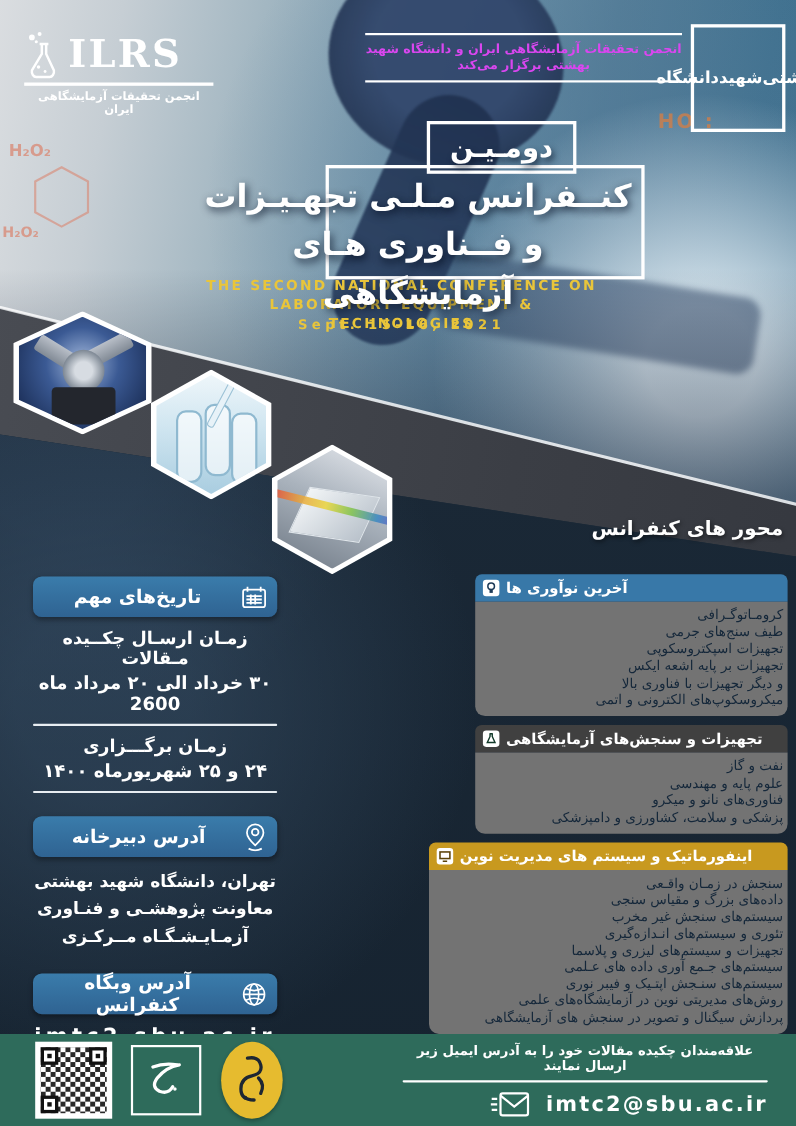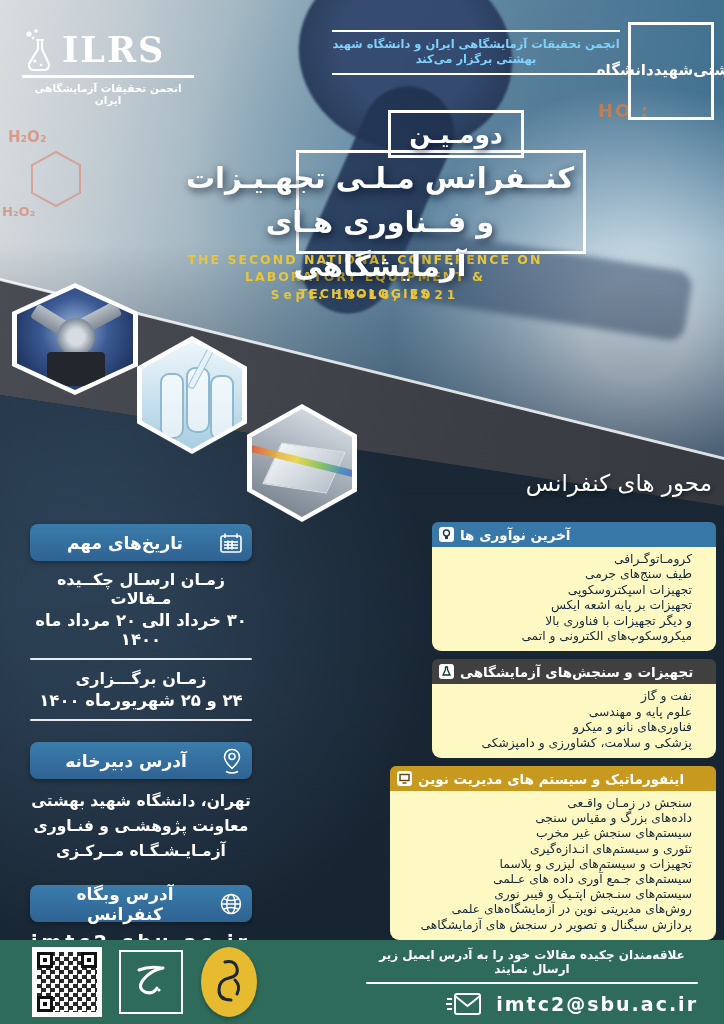--- a/index.html
+++ b/index.html
@@ -35,21 +35,21 @@
       radial-gradient(circle at 8% 40%, rgba(44,64,86,.5) 0 8%, transparent 30%),
       linear-gradient(180deg,#22323f 0%,#1a2836 42%,#162330 100%);
     clip-path:polygon(0 395px,724px 506px,724px 1024px,0 1024px);}
 
   
   .ilrs{left:22px;top:28px;width:172px;color:#fff;}
   .ilrs-row{display:flex;align-items:center;gap:6px;}
   .ilrs-acr{font-family:"DejaVu Serif",serif;font-size:35px;font-weight:bold;letter-spacing:2px;line-height:44px;}
   .ilrs-rule{height:3px;background:#fff;margin-top:3px;}
   .ilrs-cap{font-size:10.5px;font-weight:bold;text-align:center;margin-top:4px;}
-  .org-banner{left:332px;top:30px;width:288px;text-align:center;color:#7dd3fc;}
+  .org-banner{left:332px;top:30px;width:288px;text-align:center;color:#d946ef;}
   .org-rule{height:2px;background:#fff;}
   .org-text{font-size:11.5px;font-weight:bold;padding:5px 0 6px;line-height:15px;}
   .sbu-logo{left:628px;top:22px;width:80px;height:92px;border:3px solid #fff;color:#fff;
     display:flex;flex-direction:row;align-items:center;justify-content:center;
     font-size:15px;font-weight:bold;line-height:1.3;letter-spacing:1px;text-align:center;}
 
   
   .title-ordinal{left:388px;top:110px;width:130px;height:42px;border:3px solid #fff;z-index:4;
     display:flex;align-items:center;justify-content:center;color:#fff;font-size:25px;font-weight:bold;
     text-shadow:2px 3px 6px rgba(10,20,40,.7);}
@@ -82,29 +82,29 @@
     border:1px solid #9cc2d6;transform:rotate(28deg);border-radius:3px;}
   .hex3{left:247px;top:404px;width:110px;height:118px;}
   .hex3 .hex-in{background:linear-gradient(205deg,#e6e9ee 0%,#aab3bd 45%,#6e7884 100%);}
   .prism{position:absolute;left:18px;top:38px;width:66px;height:40px;background:linear-gradient(120deg,#f2f5f7,#b9c2cb);
     transform:skewX(-18deg) rotate(8deg);border:1px solid #dfe5ea;}
   .rainbow{position:absolute;left:-4px;top:50px;width:120px;height:7px;opacity:.85;transform:rotate(14deg);
     background:linear-gradient(90deg,#e5533a,#e8a43a,#ead43a,#7fc24a,#3a88c2,#7a4ac2);}
 
   
   .topics-head{right:12px;top:470px;width:320px;text-align:right;direction:rtl;color:#fff;
-    font-size:23px;font-weight:normal;text-shadow:1px 2px 4px rgba(0,0,0,.5);}
+    font-size:18px;font-weight:bold;text-shadow:1px 2px 4px rgba(0,0,0,.5);}
   .topics{right:8px;top:522px;width:326px;display:flex;flex-direction:column;gap:8px;align-items:flex-end;}
   .topic-box{width:284px;}
   .topic-box.wide{width:326px;}
   .topic-header{height:25px;border-radius:6px 6px 0 0;display:flex;align-items:center;gap:6px;padding:0 7px;}
   .c-blue{background:#3878a8;} .c-green{background:#404040;} .c-gold{background:#c8991f;}
   .t-icon{width:15px;height:15px;background:#fff;border-radius:3px;display:flex;align-items:center;justify-content:center;flex:0 0 15px;}
   .t-title{color:#fff;font-size:13.5px;font-weight:bold;direction:rtl;white-space:nowrap;}
-  .topic-items{margin:0;padding:5px 24px 7px;list-style:none;background:#fef9c3;border-radius:0 0 9px 9px;
+  .topic-items{margin:0;padding:5px 4px 7px;list-style:none;background:#737373;border-radius:0 0 9px 9px;
     direction:rtl;text-align:right;color:#14273a;font-size:12.3px;line-height:15.4px;font-weight:500;}
   .topic-box.wide .topic-items{font-size:12.3px;line-height:15.2px;}
 
   
   .side{left:30px;top:524px;width:222px;color:#fff;text-align:center;}
   .side-head{height:37px;border-radius:8px;display:flex;align-items:center;padding:0 9px;gap:8px;
     background:linear-gradient(180deg,#3a7cab 0%,#2f6392 100%);box-shadow:0 2px 5px rgba(0,0,0,.35);}
   .side-head-title{flex:1;text-align:center;font-size:17px;font-weight:bold;direction:rtl;}
   .side-ic{flex:0 0 auto;display:flex;}
   .side p{margin:0;direction:rtl;font-weight:bold;}
@@ -298,21 +298,21 @@
             <line x1="18" y1="1.5" x2="18" y2="6"></line>
           <line x1="5" y1="10" x2="19" y2="10"></line>
             <line x1="5" y1="13" x2="19" y2="13"></line>
             <line x1="5" y1="16" x2="19" y2="16"></line>
           <line x1="9" y1="8.5" x2="9" y2="17.5"></line>
             <line x1="13" y1="8.5" x2="13" y2="17.5"></line>
         </svg>
       </span>
     </div>
     <p class="s-label">زمـان ارسـال چکــیده مـقالات</p>
-    <p class="s-value">۳۰ خرداد الی ۲۰ مرداد ماه ۱۴۰۰</p>
+    <p class="s-value">۳۰ خرداد الی ۲۰ مرداد ماه 2600</p>
     <div class="s-rule"></div>
     <p class="s-label">زمـان برگـــزاری</p>
     <p class="s-value">۲۴ و ۲۵ شهریورماه ۱۴۰۰</p>
     <div class="s-rule"></div>
 
     <div class="side-head head-gap">
       <span class="side-head-title">آدرس دبیرخانه</span>
       <span class="side-ic">
         <svg width="22" height="26" viewBox="0 0 22 26" fill="none" stroke="#fff" stroke-width="1.6">
           <path d="M11,1.5 C6.5,1.5 3.5,5 3.5,9 c0,4.5 7.5,11.5 7.5,11.5 s7.5,-7 7.5,-11.5 C18.5,5 15.5,1.5 11,1.5 z"></path>

